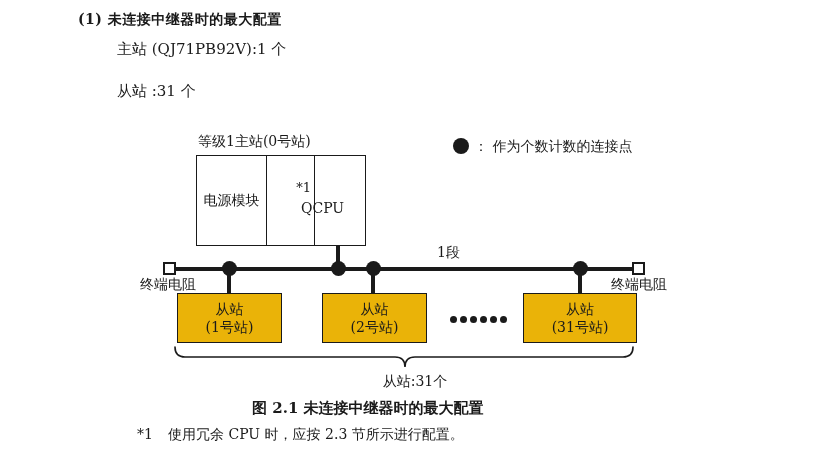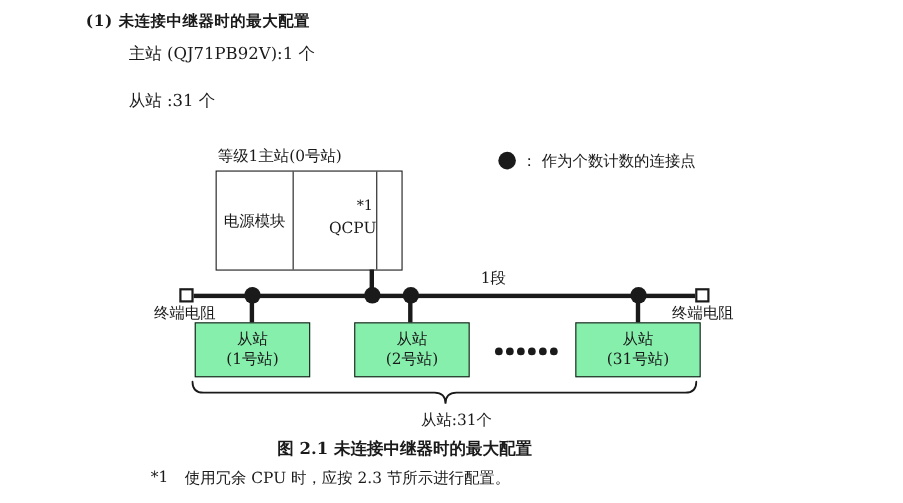--- a/index.html
+++ b/index.html
@@ -8,35 +8,35 @@
     font-family:"DejaVu Serif","Liberation Serif",serif;
     color:#1a1a1a;overflow:hidden;
   }
   .abs{position:absolute;}
   .heading{font-size:14px;font-weight:bold;letter-spacing:.5px;}
   .toptext{font-size:15px;}
   .lbl{font-size:14px;white-space:nowrap;}
   
   .masterbox{
     left:196px;top:155px;width:170px;height:91px;
-    border:1.5px solid #1a1a1a;display:flex;box-sizing:border-box;background:#fff;gap:28px;
+    border:1.5px solid #1a1a1a;display:flex;box-sizing:border-box;background:#fff;
   }
   .mcell{box-sizing:border-box;display:flex;flex-direction:column;justify-content:center;font-size:14px;}
   .mcell-power{width:70px;border-right:1.5px solid #1a1a1a;align-items:center;}
   .mcell-qcpu{width:48px;border-right:1.5px solid #1a1a1a;position:relative;padding-left:4px;}
   .mcell-qcpu .star{position:absolute;top:24px;right:3px;font-size:13px;}
-  .mcell-qcpu .qcpu-t{margin-top:14px;font-size:14px;}
+  .mcell-qcpu .qcpu-t{margin-top:14px;font-size:14px;margin-left:30px;}
   .mcell-pb{width:52px;padding-left:3px;line-height:1.35;}
   
   .busline{left:170px;top:267px;width:470px;height:4px;background:#1a1a1a;}
   .term{width:9px;height:9px;border:2px solid #1a1a1a;background:#ffffff;}
   .cdot{width:15px;height:15px;border-radius:50%;background:#1a1a1a;}
   .vline{width:4px;background:#1a1a1a;}
   .slavebox{
-    top:293px;height:50px;border:1.5px solid #1a1a1a;box-sizing:border-box;background:#86efac;
+    top:293px;height:50px;border:1.5px solid #1a1a1a;box-sizing:border-box;background:#eab308;
     display:flex;flex-direction:column;justify-content:center;align-items:center;
     font-size:14px;line-height:1.3;text-align:center;
   }
   .legend-dot{width:16px;height:16px;border-radius:50%;background:#1a1a1a;}
   .edots{display:flex;gap:3px;align-items:center;}
   .edot{width:7px;height:7px;border-radius:50%;background:#1a1a1a;display:inline-block;}
   .caption{font-size:15px;font-weight:bold;}
   .footnote{font-size:14px;}
 </style>
 </head>

